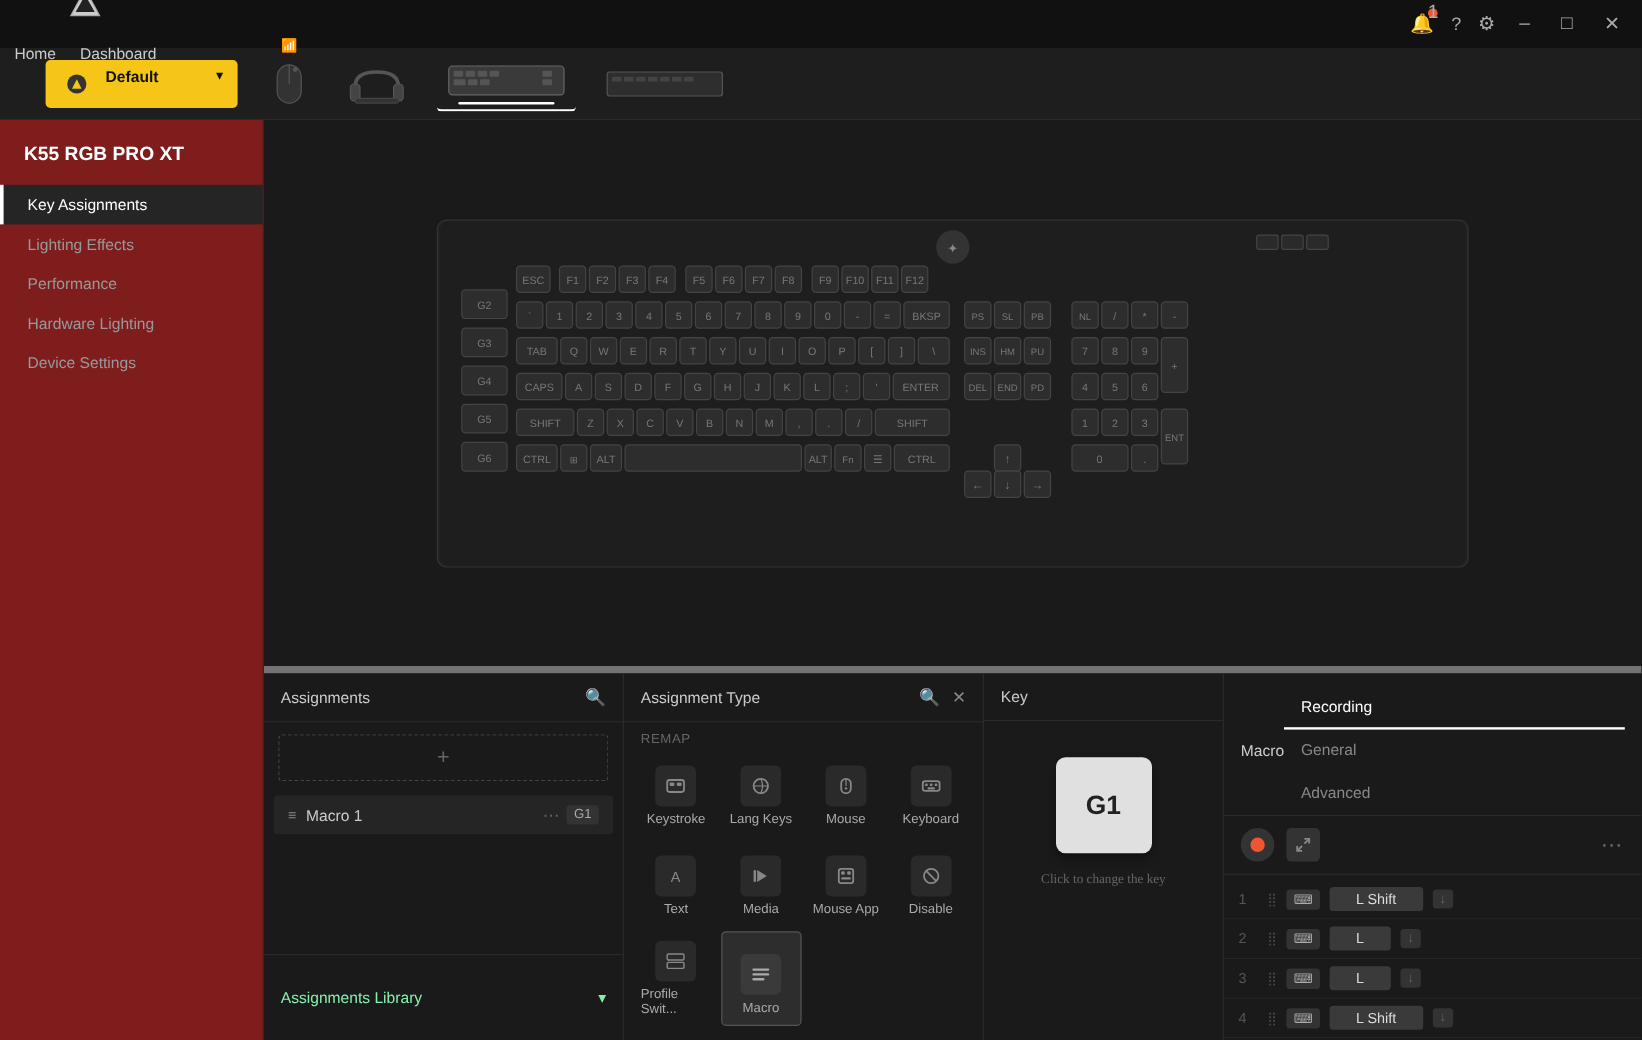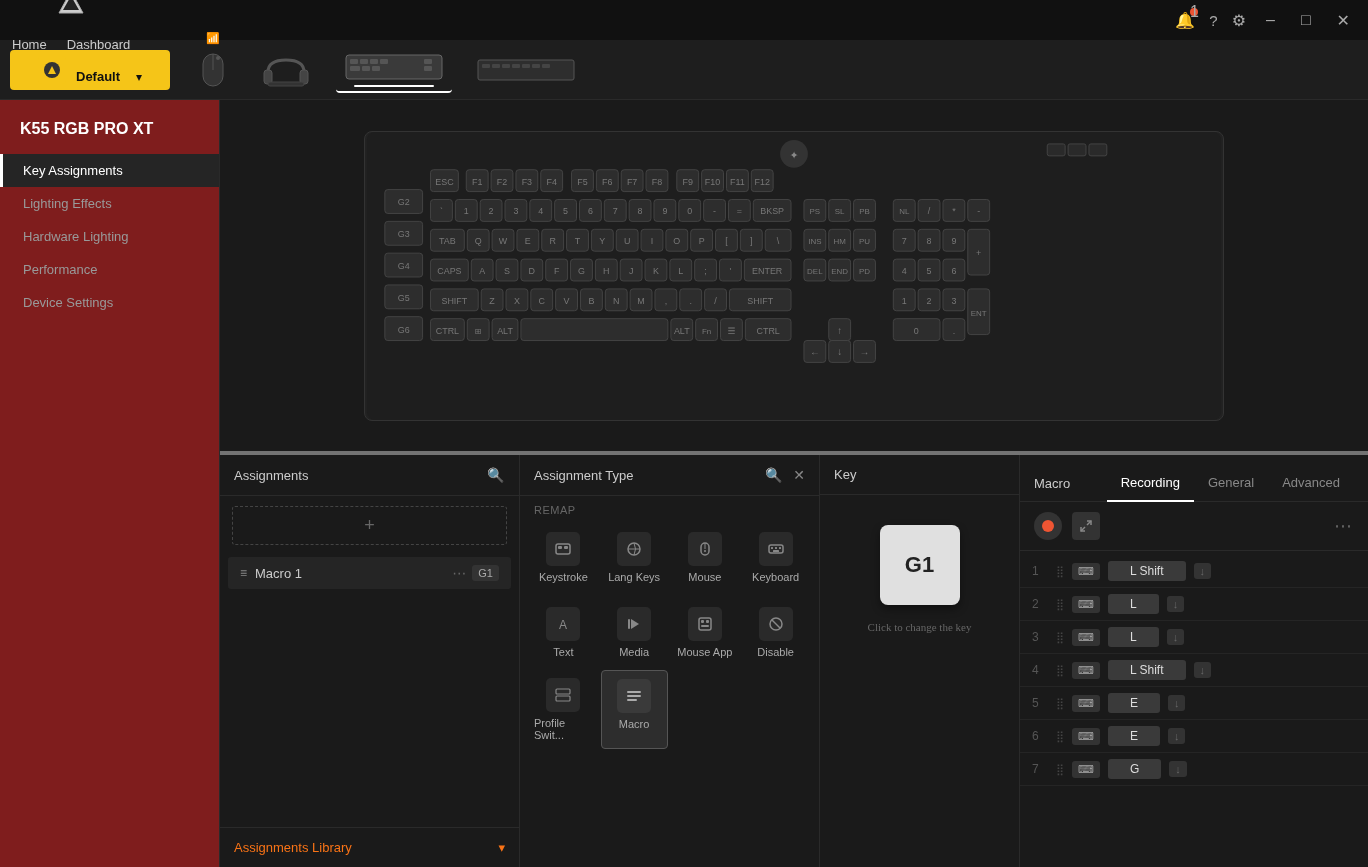--- a/index.html
+++ b/index.html
@@ -72,27 +72,28 @@
       display: flex;
       align-items: center;
       background: #1e1e1e;
       height: 60px;
       padding: 0 10px;
       gap: 20px;
       border-bottom: 1px solid #2a2a2a;
     }
     .profile-selector {
       display: flex;
-      align-items: flex-end;
+      align-items: flex-start;
       background: #f5c518;
       border-radius: 4px;
-      padding: 6px 28px;
+      padding: 6px 12px;
       gap: 10px;
       cursor: pointer;
       min-width: 160px;
+      margin-left: 28px;
     }
     .profile-icon {
       width: 28px;
       height: 28px;
       background: #f5c518;
       border-radius: 4px;
       display: flex;
       align-items: center;
       justify-content: center;
     }
@@ -164,22 +165,22 @@
       background: #222;
       border-radius: 8px;
       border: 1px solid #333;
       position: relative;
       overflow: hidden;
     }
 
     
     .bottom-panels {
       display: flex;
-      height: 416px;
-      border-top: 4px solid #737373;
+      height: 312px;
+      border-top: 6px solid #737373;
       background: #1a1a1a;
     }
 
     
     .panel {
       border-right: 1px solid #2a2a2a;
       display: flex;
       flex-direction: column;
     }
     .panel-header {
@@ -228,26 +229,26 @@
     .assignment-item .badge {
       background: #333;
       color: #aaa;
       padding: 2px 6px;
       border-radius: 3px;
       font-size: 11px;
     }
     .assignments-library {
       margin-top: auto;
       border-top: 1px solid #2a2a2a;
-      padding: 12px 14px;
+      padding: 28px 14px;
       display: flex;
       align-items: center;
       justify-content: space-between;
       cursor: pointer;
-      color: #f97316;
+      color: #86efac;
     }
 
     
     .assignment-type-panel { width: 300px; }
     .section-label {
       font-size: 11px;
       color: #666;
       text-transform: uppercase;
       padding: 8px 14px 4px;
       letter-spacing: 0.5px;
@@ -261,20 +262,21 @@
     .type-item {
       display: flex;
       flex-direction: column;
       align-items: center;
       padding: 8px 4px;
       border-radius: 4px;
       cursor: pointer;
       color: #aaa;
       font-size: 11px;
       gap: 5px;
+      justify-content: flex-end;
     }
     .type-item.active { background: #2d2d2d; border: 1px solid #555; }
     .type-icon {
       width: 34px;
       height: 34px;
       background: #2a2a2a;
       border-radius: 5px;
       display: flex;
       align-items: center;
       justify-content: center;
@@ -308,20 +310,21 @@
     }
     .key-hint { font-size: 11px; color: #666; text-align: center; font-family: Liberation Serif, serif; }
 
     
     .macro-panel { flex: 1; display: flex; flex-direction: column; }
     .macro-tabs {
       display: flex;
       border-bottom: 1px solid #2a2a2a;
       padding: 0 12px;
       gap: 0;
+      flex-direction: column;
     }
     .macro-tab {
       padding: 10px 14px;
       cursor: pointer;
       font-size: 13px;
       color: #888;
       border-bottom: 2px solid transparent;
       margin-bottom: -1px;
     }
     .macro-tab.active {
@@ -518,24 +521,24 @@
 
   <div class="sidebar">
     <div class="device-title">K55 RGB PRO XT</div>
     <div class="sidebar-item active">
       <span>Key Assignments</span>
     </div>
     <div class="sidebar-item">
       <span>Lighting Effects</span>
     </div>
     <div class="sidebar-item">
+      <span>Performance</span>
+    </div>
+    <div class="sidebar-item">
       <span>Hardware Lighting</span>
-    </div>
-    <div class="sidebar-item">
-      <span>Performance</span>
     </div>
     <div class="sidebar-item">
       <span>Device Settings</span>
     </div>
   </div>
 
   <div style="flex:1;display:flex;flex-direction:column;">
 
     <div class="keyboard-display">
       <div class="keyboard-viz">

